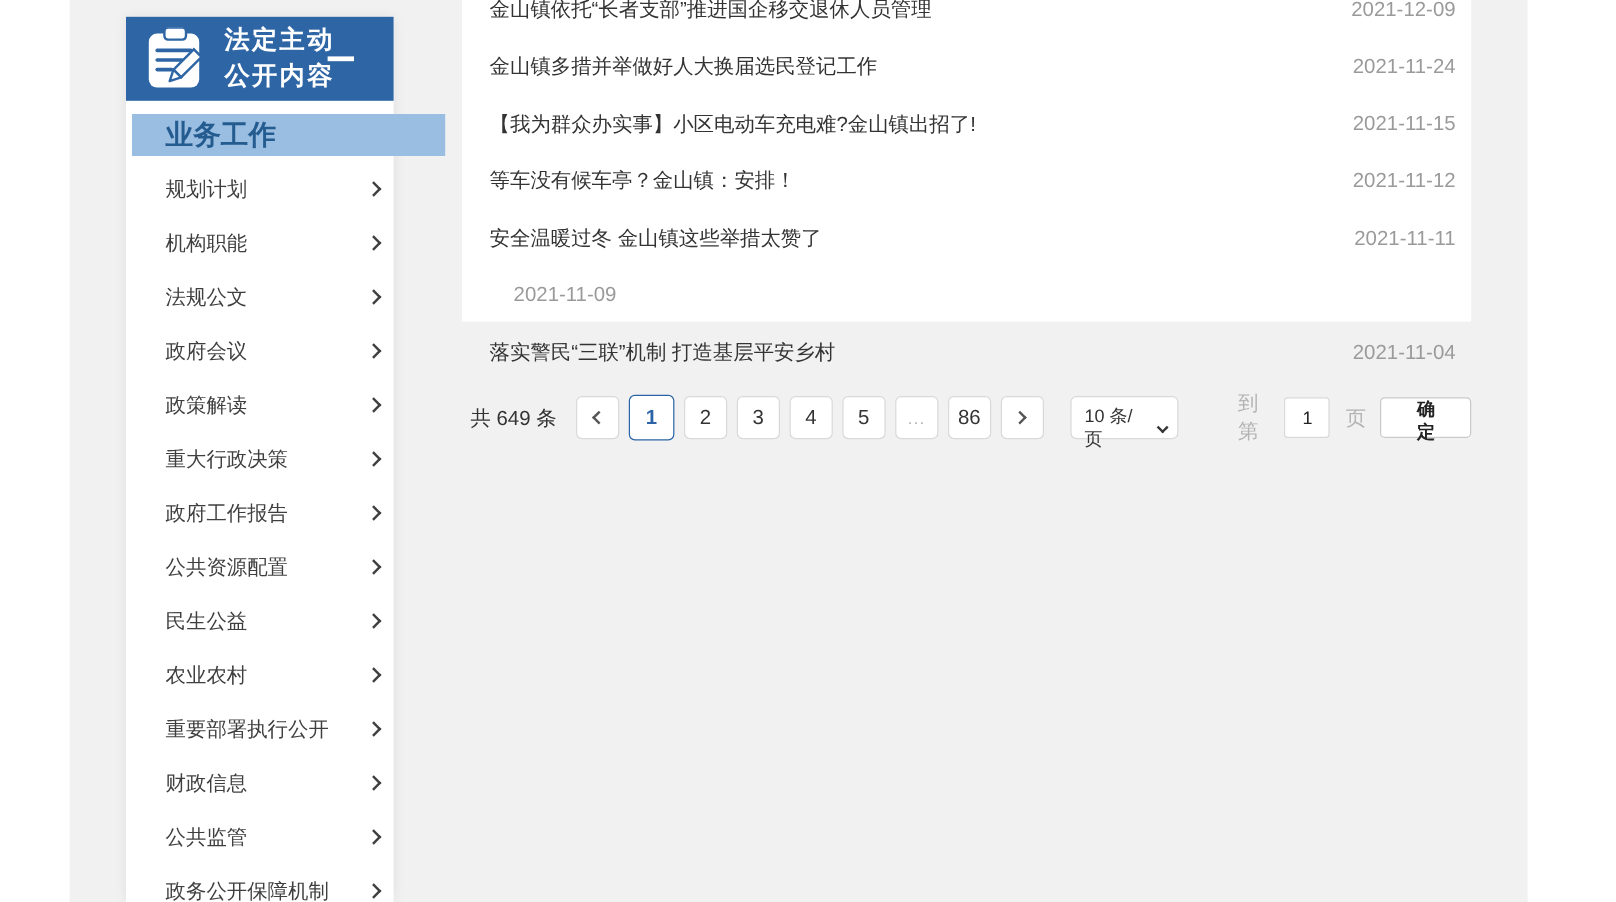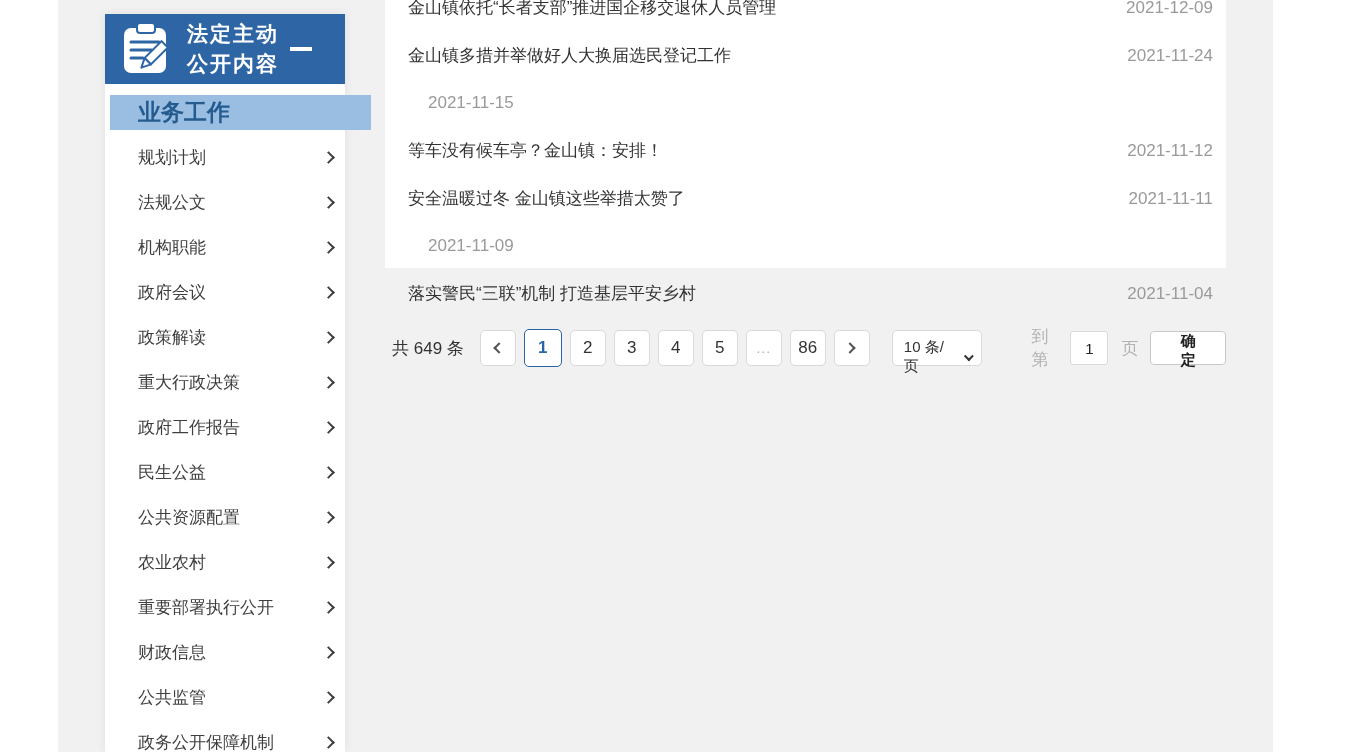--- a/index.html
+++ b/index.html
@@ -13,21 +13,21 @@
   }
   .page-bg {
     position:absolute; left:58px; top:0;
     width:1215px; height:752px;
     background:#f1f1f2;
   }
 
   
   .sidebar {
     position:absolute; left:105px; top:14px;
-    width:240px; height:738px;
+    width:223px; height:738px;
     background:#ffffff;
     box-shadow:0 0 10px rgba(0,0,0,0.07);
   }
   .sidebar-header {
     height:70px;
     background:#2e66a5;
     display:flex; align-items:center;
     padding:0 0 0 17px;
     position:relative;
   }
@@ -167,49 +167,49 @@
   </div>
 
   <div class="active-item">业务工作</div>
 
   <div class="menu">
     <div class="menu-item">
       <span>规划计划</span>
       <span class="chev-right"></span>
     </div>
     <div class="menu-item">
+      <span>机构职能</span>
+      <span class="chev-right"></span>
+    </div>
+    <div class="menu-item">
       <span>法规公文</span>
       <span class="chev-right"></span>
     </div>
     <div class="menu-item">
-      <span>机构职能</span>
-      <span class="chev-right"></span>
-    </div>
-    <div class="menu-item">
       <span>政府会议</span>
       <span class="chev-right"></span>
     </div>
     <div class="menu-item">
       <span>政策解读</span>
       <span class="chev-right"></span>
     </div>
     <div class="menu-item">
       <span>重大行政决策</span>
       <span class="chev-right"></span>
     </div>
     <div class="menu-item">
       <span>政府工作报告</span>
       <span class="chev-right"></span>
     </div>
     <div class="menu-item">
+      <span>公共资源配置</span>
+      <span class="chev-right"></span>
+    </div>
+    <div class="menu-item">
       <span>民生公益</span>
-      <span class="chev-right"></span>
-    </div>
-    <div class="menu-item">
-      <span>公共资源配置</span>
       <span class="chev-right"></span>
     </div>
     <div class="menu-item">
       <span>农业农村</span>
       <span class="chev-right"></span>
     </div>
     <div class="menu-item">
       <span>重要部署执行公开</span>
       <span class="chev-right"></span>
     </div>
@@ -233,20 +233,21 @@
   <div class="news-list">
     <div class="news-row">
       <span class="news-title">金山镇依托“长者支部”推进国企移交退休人员管理</span>
       <span class="news-date">2021-12-09</span>
     </div>
     <div class="news-row">
       <span class="news-title">金山镇多措并举做好人大换届选民登记工作</span>
       <span class="news-date">2021-11-24</span>
     </div>
     <div class="news-row">
+      <span class="news-title">【我为群众办实事】小区电动车充电难?金山镇出招了!</span>
       <span class="news-date">2021-11-15</span>
     </div>
     <div class="news-row">
       <span class="news-title">等车没有候车亭？金山镇：安排！</span>
       <span class="news-date">2021-11-12</span>
     </div>
     <div class="news-row">
       <span class="news-title">安全温暖过冬 金山镇这些举措太赞了</span>
       <span class="news-date">2021-11-11</span>
     </div>

